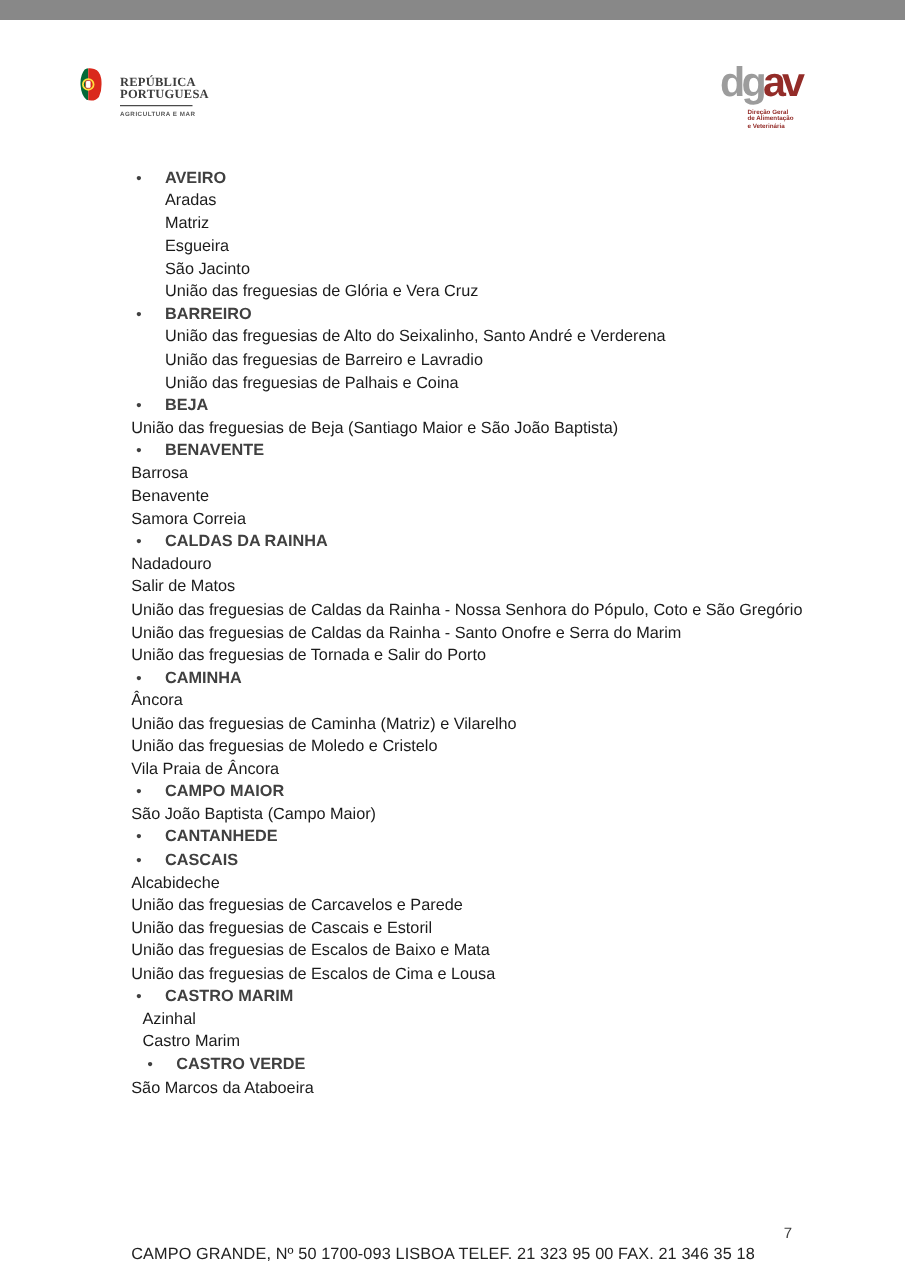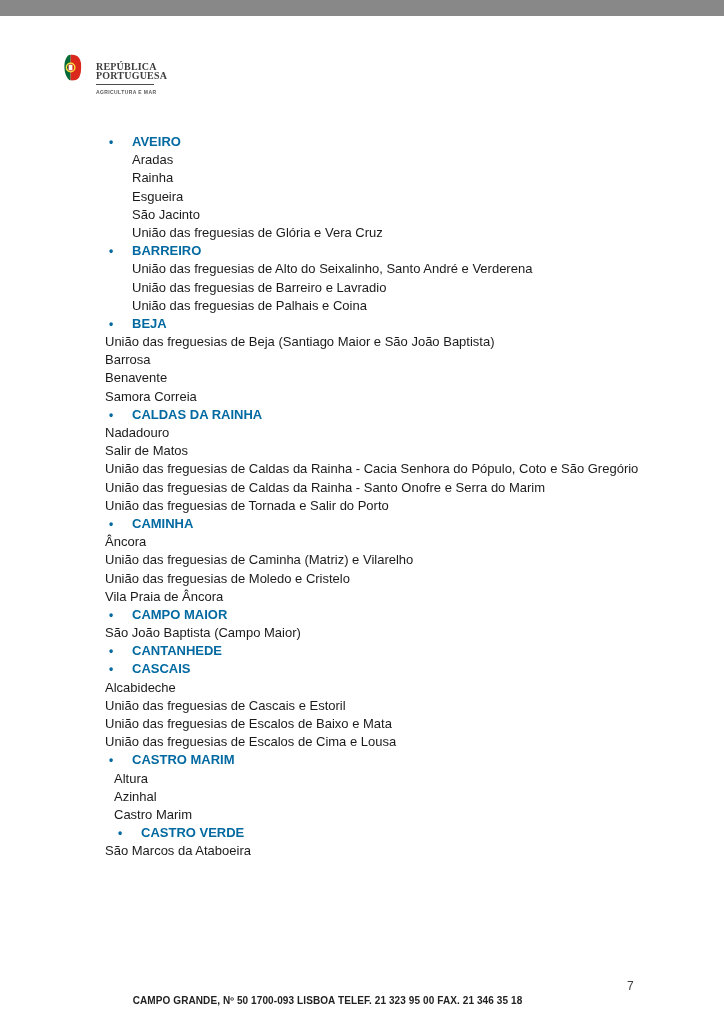--- a/index.html
+++ b/index.html
@@ -42,35 +42,35 @@
     font-size:5px; line-height:5.4px; font-weight:bold;
     color:#932c28; white-space:nowrap;
   }
 
   
   .muni-list {
     position:absolute; left:105px; top:117px; width:600px;
     font-size:13px;
   }
   .line { height:18.2px; line-height:18.2px; white-space:nowrap; }
-  .line.header { font-weight:bold; color:#0369a1; }
+  .line.header { font-weight:bold; color:#404040; }
   .line.header .bullet {
     display:inline-block; width:27px; padding-left:4px;
     font-size:12px; font-weight:bold;
   }
   .line.header.bullet-indent { padding-left:9px; }
   .line.item.indent-0 { padding-left:0; }
   .line.item.indent-1 { padding-left:9px; }
   .line.item.indent-2 { padding-left:27px; }
 
   
   .footer-address {
     position:absolute; left:105px; top:979px; width:445px;
-    text-align:center; font-size:10px; letter-spacing:0.1px;
-    color:#222; white-space:nowrap;font-weight:bold;
+    text-align:center; font-size:13px; letter-spacing:0.1px;
+    color:#222; white-space:nowrap;
   }
   .page-number {
     position:absolute; left:627px; top:963px;
     font-size:12px; color:#3f3f3f;
   }
 </style>
 </head>
 <body>
 
 <div class="page">
@@ -92,58 +92,69 @@
     <div class="rp-text">
       <div class="rp-title">
         <div>REPÚBLICA</div>
         <div>PORTUGUESA</div>
       </div>
       <div class="rp-rule"></div>
       <div class="rp-sub">AGRICULTURA E MAR</div>
     </div>
   </div>
 
+  <div class="dgav-logo">
+    <div class="dgav-word">
+      <span class="dgav-gray">dg</span><span class="dgav-red">av</span>
+    </div>
+    <div class="dgav-sub">
+      <div>Direção Geral</div>
+      <div>de Alimentação</div>
+      <div>e Veterinária</div>
+    </div>
+  </div>
 
   <div class="muni-list" id="muni-list">
       <div class="line header"><span class="bullet">•</span><span class="mname">AVEIRO</span></div>
       <div class="line item indent-2">Aradas</div>
-      <div class="line item indent-2">Rainha</div>
+      <div class="line item indent-2">Matriz</div>
       <div class="line item indent-2">Esgueira</div>
       <div class="line item indent-2">São Jacinto</div>
       <div class="line item indent-2">União das freguesias de Glória e Vera Cruz</div>
       <div class="line header"><span class="bullet">•</span><span class="mname">BARREIRO</span></div>
       <div class="line item indent-2">União das freguesias de Alto do Seixalinho, Santo André e Verderena</div>
       <div class="line item indent-2">União das freguesias de Barreiro e Lavradio</div>
       <div class="line item indent-2">União das freguesias de Palhais e Coina</div>
       <div class="line header"><span class="bullet">•</span><span class="mname">BEJA</span></div>
       <div class="line item indent-0">União das freguesias de Beja (Santiago Maior e São João Baptista)</div>
+      <div class="line header"><span class="bullet">•</span><span class="mname">BENAVENTE</span></div>
       <div class="line item indent-0">Barrosa</div>
       <div class="line item indent-0">Benavente</div>
       <div class="line item indent-0">Samora Correia</div>
       <div class="line header"><span class="bullet">•</span><span class="mname">CALDAS DA RAINHA</span></div>
       <div class="line item indent-0">Nadadouro</div>
       <div class="line item indent-0">Salir de Matos</div>
-      <div class="line item indent-0">União das freguesias de Caldas da Rainha - Cacia Senhora do Pópulo, Coto e São Gregório</div>
+      <div class="line item indent-0">União das freguesias de Caldas da Rainha - Nossa Senhora do Pópulo, Coto e São Gregório</div>
       <div class="line item indent-0">União das freguesias de Caldas da Rainha - Santo Onofre e Serra do Marim</div>
       <div class="line item indent-0">União das freguesias de Tornada e Salir do Porto</div>
       <div class="line header"><span class="bullet">•</span><span class="mname">CAMINHA</span></div>
       <div class="line item indent-0">Âncora</div>
       <div class="line item indent-0">União das freguesias de Caminha (Matriz) e Vilarelho</div>
       <div class="line item indent-0">União das freguesias de Moledo e Cristelo</div>
       <div class="line item indent-0">Vila Praia de Âncora</div>
       <div class="line header"><span class="bullet">•</span><span class="mname">CAMPO MAIOR</span></div>
       <div class="line item indent-0">São João Baptista (Campo Maior)</div>
       <div class="line header"><span class="bullet">•</span><span class="mname">CANTANHEDE</span></div>
       <div class="line header"><span class="bullet">•</span><span class="mname">CASCAIS</span></div>
       <div class="line item indent-0">Alcabideche</div>
+      <div class="line item indent-0">União das freguesias de Carcavelos e Parede</div>
       <div class="line item indent-0">União das freguesias de Cascais e Estoril</div>
       <div class="line item indent-0">União das freguesias de Escalos de Baixo e Mata</div>
       <div class="line item indent-0">União das freguesias de Escalos de Cima e Lousa</div>
       <div class="line header"><span class="bullet">•</span><span class="mname">CASTRO MARIM</span></div>
-      <div class="line item indent-1">Altura</div>
       <div class="line item indent-1">Azinhal</div>
       <div class="line item indent-1">Castro Marim</div>
       <div class="line header bullet-indent"><span class="bullet">•</span><span class="mname">CASTRO VERDE</span></div>
       <div class="line item indent-0">São Marcos da Ataboeira</div>
     </div>
 
   <div class="footer-address">CAMPO GRANDE, Nº 50 1700-093 LISBOA TELEF. 21 323 95 00 FAX. 21 346 35 18</div>
   <div class="page-number">7</div>
 
 </div>

